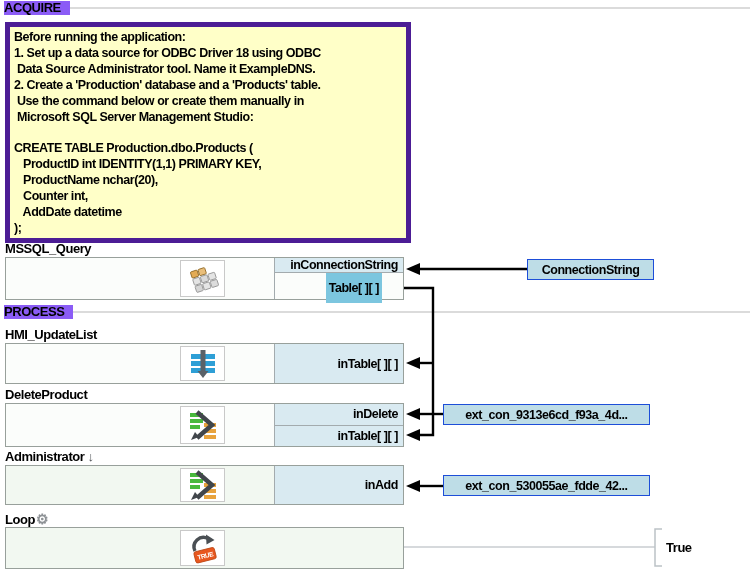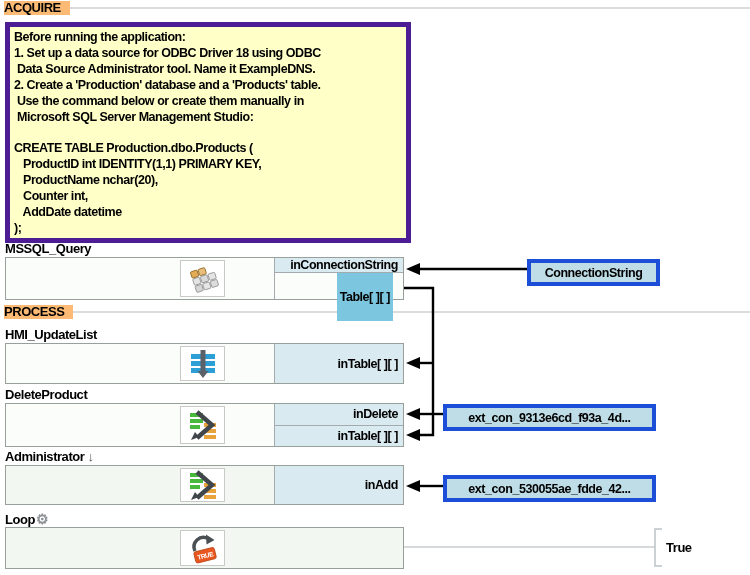--- a/index.html
+++ b/index.html
@@ -4,21 +4,21 @@
 <style>
   html,body{margin:0;padding:0}
   body{
     width:750px;height:575px;position:relative;overflow:hidden;
     background:#ffffff;color:#000;
     font-family:"Liberation Sans", sans-serif;font-weight:bold;
     letter-spacing:-0.45px;
   }
   .abs{position:absolute}
   .sec-label{
-    font-size:13px;z-index:4;background:#fdba74;padding-right:9px;line-height:14px;
+    font-size:13px;z-index:4;background:#8b5cf6;padding-right:9px;line-height:14px;
   }
   .sec-line{height:2px;background:#DBDBDB;z-index:1}
   .note{
     left:5px;top:22px;width:392px;height:208px;
     background:#FFFFC8;border:5px solid #4c1d95;
     font-size:12.5px;line-height:15.9px;padding:3px 0 0 4px;
     white-space:pre;overflow:hidden;z-index:2;
   }
   .btitle{
     left:5px;width:399px;text-align:left;font-size:13px;z-index:2;line-height:14px;
@@ -37,23 +37,23 @@
   .ports{
     position:absolute;top:0;bottom:0;right:0;width:128px;
     border-left:1px solid #A3ABAE;display:flex;flex-direction:column;
   }
   .port{
     flex:1;display:flex;align-items:center;justify-content:flex-end;
     padding-right:5px;font-size:12.5px;background:#D9EAF1;
   }
   .port.plain{background:transparent}
   .port + .port{border-top:1px solid #A3ABAE}
-  .hl{background:#7CC6DF;padding:17px 3px;margin-right:5px}
+  .hl{background:#7CC6DF;padding:8px 3px;margin-right:16px}
   .tag{
-    background:#BEDDE7;border:4px solid #1d4ed8;font-size:12.5px;z-index:2;
+    background:#BEDDE7;border:1px solid #1d4ed8;font-size:12.5px;z-index:2;
     display:flex;align-items:center;justify-content:center;
   }
   .true-label{font-size:13px;z-index:2;line-height:15px}
   .svg-overlay{left:0;top:0;z-index:3;pointer-events:none}
 </style>
 </head>
 <body>
 
 <div class="abs sec-line" style="left:6px;top:7px;width:744px"></div>
 <div class="abs sec-label" style="left:4px;top:1px">ACQUIRE</div>

